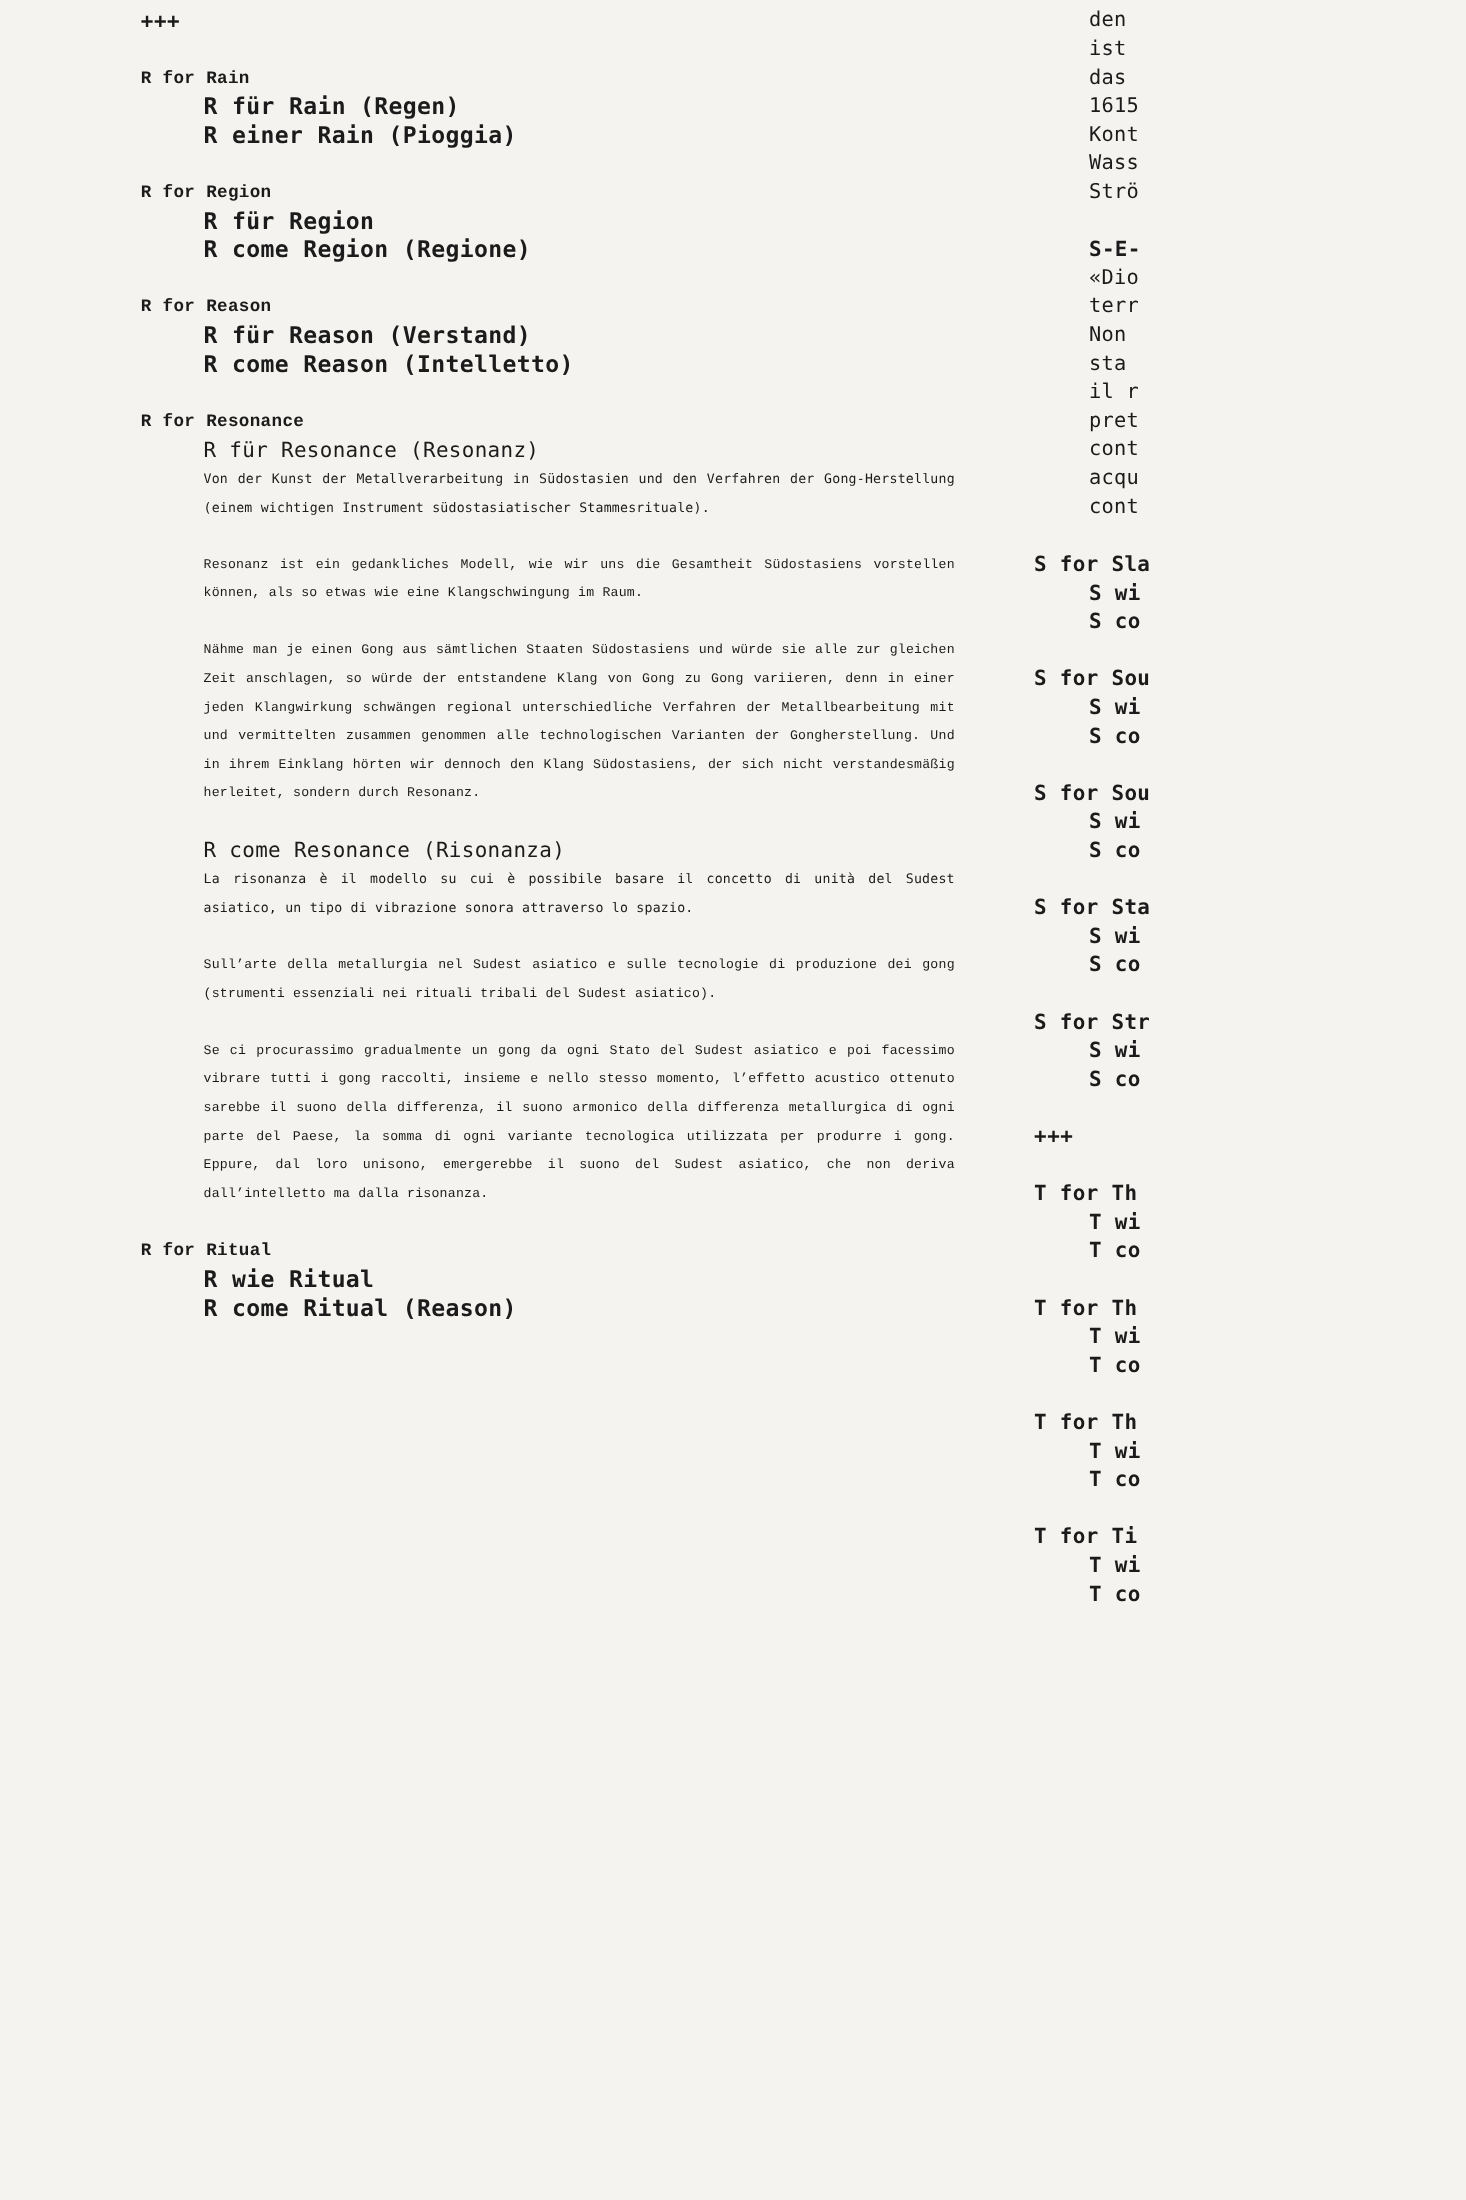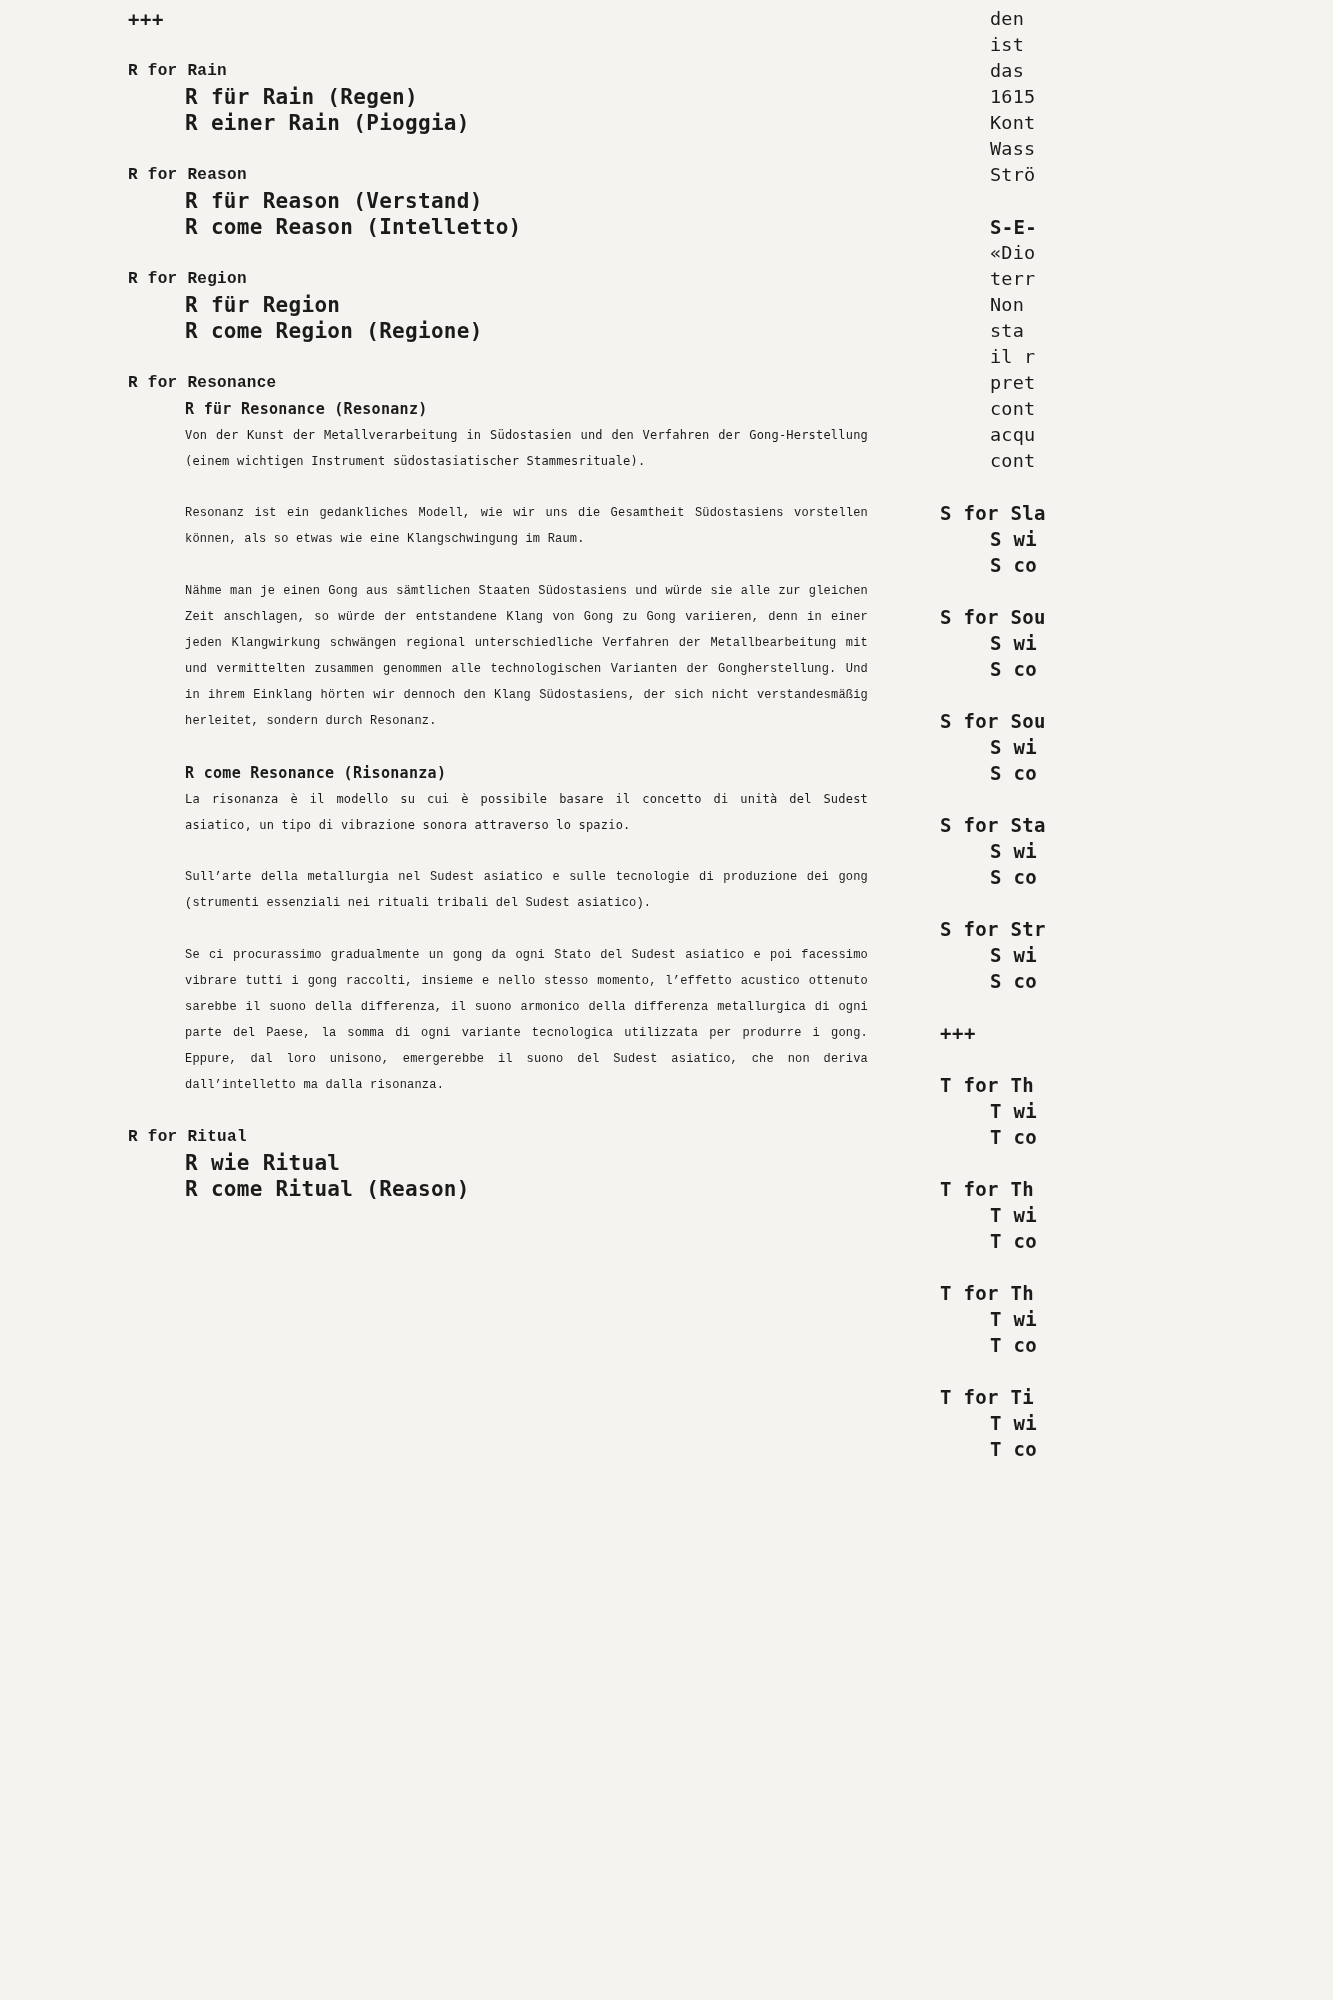--- a/index.html
+++ b/index.html
@@ -66,22 +66,22 @@
     margin: 0 0 0 57px;
     text-align: justify;
     width: 683px;
     letter-spacing: 0.2px;
   }
   .para + .para {
     margin-top: 26px;
     font-family: Liberation Mono, monospace;
   }
   .subgroup-title {
-    font-size: 15px;
-    font-weight: bold;
+    font-size: 19px;
+    font-weight: normal;
     line-height: 26px;
     margin: 26px 0 0 57px;
     letter-spacing: 0.3px;
   }
   .subgroup-title.first {
     margin-top: 0;
   }
   
   .col-side .s-para {
     font-size: 18.5px;
@@ -125,29 +125,29 @@
 
     <p class="plus">+++</p>
 
     <div class="entry">
       <p class="head">R for Rain</p>
       <p class="sub">R für Rain (Regen)</p>
       <p class="sub">R einer Rain (Pioggia)</p>
     </div>
 
     <div class="entry">
+      <p class="head">R for Region</p>
+      <p class="sub">R für Region</p>
+      <p class="sub">R come Region (Regione)</p>
+    </div>
+
+    <div class="entry">
       <p class="head">R for Reason</p>
       <p class="sub">R für Reason (Verstand)</p>
       <p class="sub">R come Reason (Intelletto)</p>
-    </div>
-
-    <div class="entry">
-      <p class="head">R for Region</p>
-      <p class="sub">R für Region</p>
-      <p class="sub">R come Region (Regione)</p>
     </div>
 
     <div class="entry">
       <p class="head">R for Resonance</p>
 
       <p class="subgroup-title first">R für Resonance (Resonanz)</p>
       <p class="para">Von der Kunst der Metallverarbeitung in Südostasien und den Verfahren der Gong-Herstellung (einem wichtigen Instrument südostasiatischer Stammesrituale).</p>
       <p class="para">Resonanz ist ein gedankliches Modell, wie wir uns die Gesamtheit Südostasiens vorstellen können, als so etwas wie eine Klangschwingung im Raum.</p>
       <p class="para">Nähme man je einen Gong aus sämtlichen Staaten Südostasiens und würde sie alle zur gleichen Zeit anschlagen, so würde der entstandene Klang von Gong zu Gong variieren, denn in einer jeden Klangwirkung schwängen regional unterschiedliche Verfahren der Metallbearbeitung mit und vermittelten zusammen genommen alle technologischen Varianten der Gongherstellung. Und in ihrem Einklang hörten wir dennoch den Klang Südostasiens, der sich nicht verstandesmäßig herleitet, sondern durch Resonanz.</p>
 

